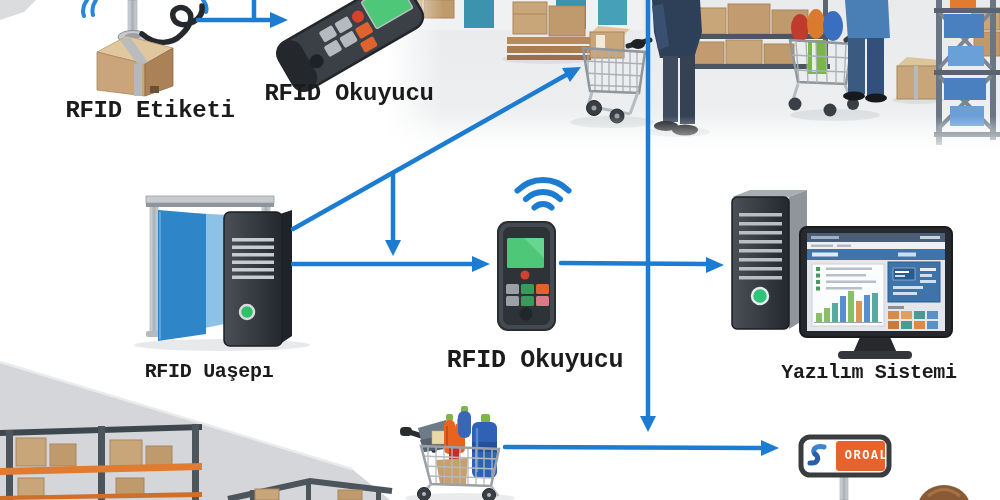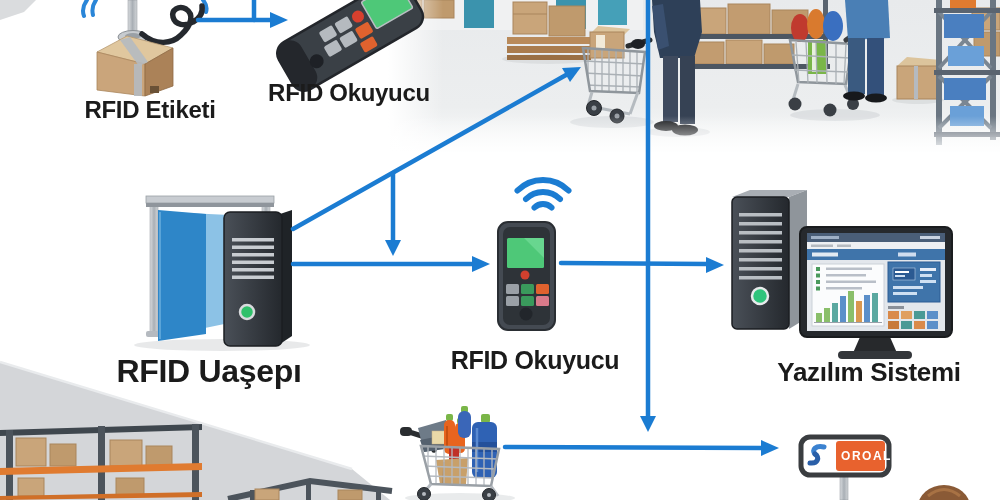--- a/index.html
+++ b/index.html
@@ -1,17 +1,17 @@
 <!DOCTYPE html>
 <html><head>
 <meta charset="utf-8">
 <style>
   html,body{margin:0;padding:0;background:#ffffff;}
   #stage{position:relative;width:1000px;height:500px;overflow:hidden;background:#ffffff;
-         font-family:Liberation Sans, sans-serif;}
+         font-family:Liberation Mono, monospace;}
   #stage svg{position:absolute;left:0;top:0;}
   .lbl{position:absolute;transform:translate(-50%,-50%);color:#1b1b1b;font-weight:600;
        white-space:nowrap;letter-spacing:-0.3px;pointer-events:none;}
   .signtext{position:absolute;transform:translate(-50%,-50%);color:#ffffff;font-weight:700;
        font-size:12px;letter-spacing:1.5px;white-space:nowrap;pointer-events:none;padding-left:11px;}
 </style>
 </head>
 <body>
 
 <div id="stage">
@@ -429,17 +429,17 @@
     <polygon points="724,265 706,257 706,273" fill="#1b7cd2" stroke="none"></polygon>
     <line x1="648" y1="0" x2="648" y2="416"></line>
     <polygon points="648,432 640,416 656,416" fill="#1b7cd2" stroke="none"></polygon>
     <line x1="505" y1="447" x2="762" y2="448"></line>
     <polygon points="779,448 761,440 761,456" fill="#1b7cd2" stroke="none"></polygon>
   </g>
 </svg>
 
 <div class="lbl" style="left:150px;top:110px;font-size:24px">RFID Etiketi</div>
 <div class="lbl" style="left:349px;top:93px;font-size:24px">RFID Okuyucu</div>
-<div class="lbl" style="left:209px;top:371px;font-size:32px">RFID Uaşepı</div>
+<div class="lbl" style="left:209px;top:371px;font-size:20px">RFID Uaşepı</div>
 <div class="lbl" style="left:535px;top:360px;font-size:25px">RFID Okuyucu</div>
-<div class="lbl" style="left:869px;top:372px;font-size:26px">Yazılım Sistemi</div>
+<div class="lbl" style="left:869px;top:372px;font-size:20px">Yazılım Sistemi</div>
 <div class="signtext" style="left:861px;top:456px">OROAL</div>
 </div>
 
 </body></html>

